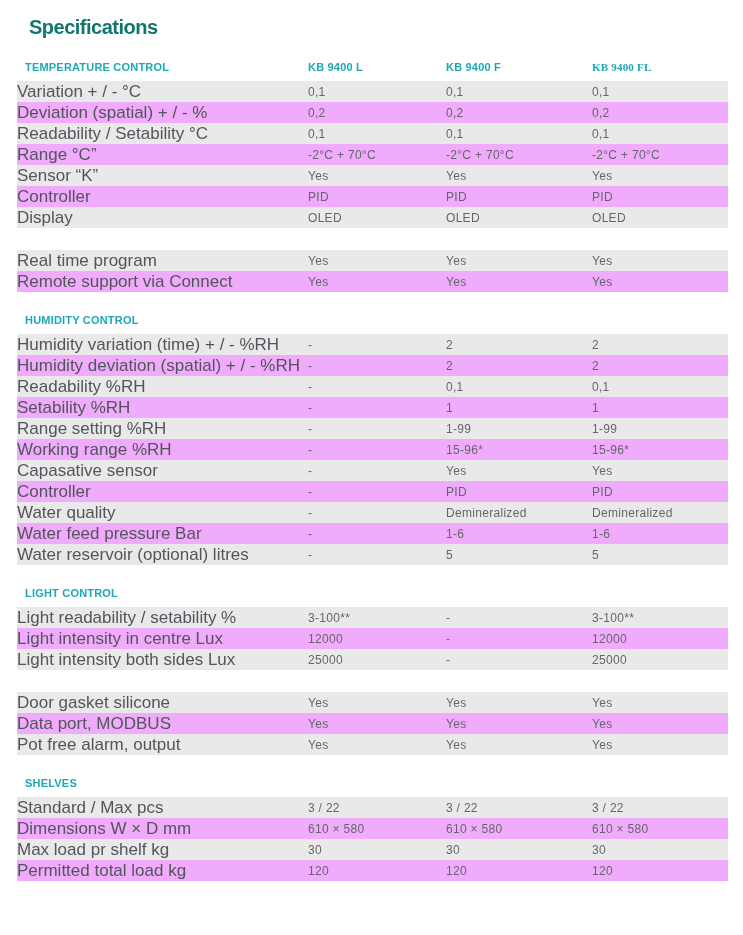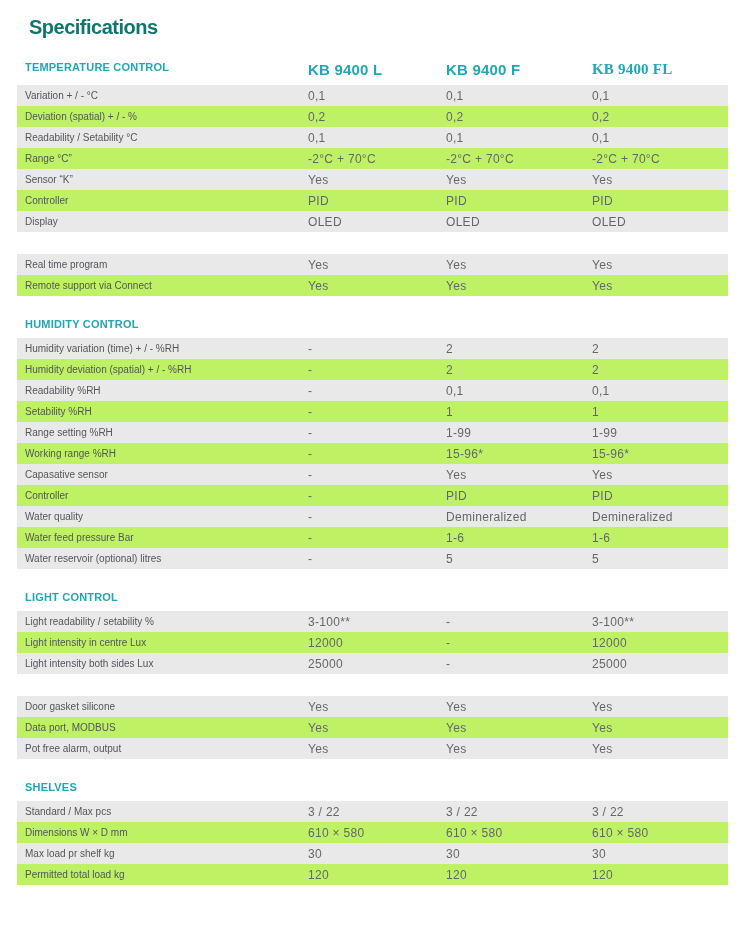--- a/index.html
+++ b/index.html
@@ -30,39 +30,38 @@
     color:#1fa8b4;
     font-size:11px;
     font-weight:bold;
     letter-spacing:0.2px;
     text-transform:uppercase;
     width:291px;
     padding-left:8px;
   }
   .col-h {
     color:#1fa8b4;
-    font-size:15px;
+    font-size:11px;
     font-weight:bold;
     letter-spacing:0.2px;
   }
   .col-h.c1 { width:138px; }
   .col-h.c2 { width:146px; }
   .col-h.c3 { width:136px;font-family:Liberation Serif, serif; }
   .rows { width:711px; }
   .r {
     display:flex;
     align-items:center;
     height:21px;
-    background:#bef264;
+    background:#f0abfc;
   }
   .r:nth-child(odd) { background:#e9e9e9; }
   .l {
     width:291px;
-    padding-left:8px;
-    font-size:10px;
+    font-size:17px;
     color:#53555c;
     white-space:nowrap;
     overflow:hidden;
   }
   .v {
     font-size:12px;
     color:#65666c;
     letter-spacing:0.3px;
     white-space:nowrap;
   }

